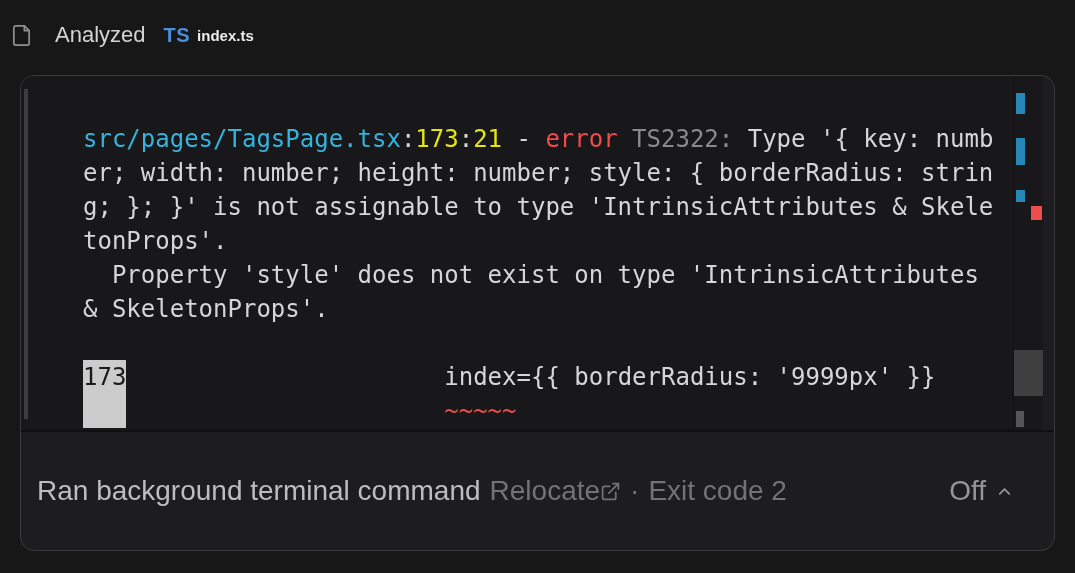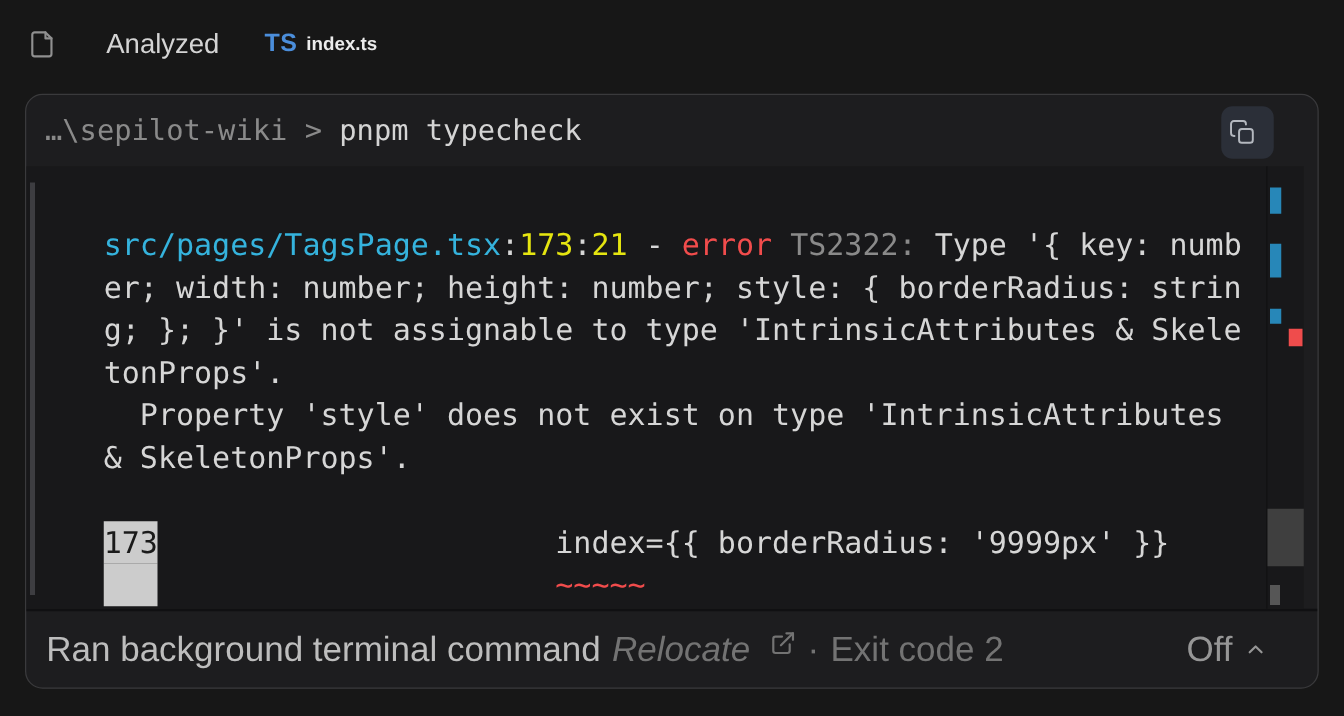--- a/index.html
+++ b/index.html
@@ -1,20 +1,20 @@
 <!DOCTYPE html>
 <html style="--pageBg: #171717; --cardBg: #1d1d1f; --cardBorder: #3a3a3c; --outputBg: #18181a; --fg: #d6d6d6; --dim: #8a8a8a; --cyan: #35b3dd; --yellow: #e5e510; --red: #f14c4c; --gutterBg: #cccccc; --gutterFg: #1a1a1a; --promptFg: #8a8a8a; --commandFg: #d4d4d4; --headerFg: #d4d4d4; --fileFg: #ececec; --rangeFg: #878787; --tsBlue: #4b8edb; --footerFg: #bdbdbd; --footerDim: #737373; --toggleFg: #969696; --btnBg: #2b2f38; --iconFg: #b4b8bf; --leftBar: #3d3d41; --blueMark: #2787b8; --redMark: #ef4c4c; --thumb: #3f3f3f; --grayMark: #565656;"><head>
 <meta charset="utf-8">
 <style>
   * { margin:0; padding:0; box-sizing:border-box; }
   html,body { width:1075px; height:573px; background:var(--pageBg,#171717); overflow:hidden;
               font-family:"Liberation Sans", sans-serif; }
 
   
-  .header { position:absolute; left:22px; top:22px; display:flex; align-items:center; gap:28px; }
+  .header { position:absolute; left:10px; top:22px; display:flex; align-items:center; gap:10px; }
   .header .ficon { display:flex; align-items:center; margin-right:12px; }
   .hstatus { color:var(--headerFg); font-size:22px; }
   .filechip { display:flex; align-items:center; gap:7px; margin-left:8px; cursor:pointer; }
   .tsbadge { color:var(--tsBlue); font-size:20px; font-weight:700; letter-spacing:.5px; }
   .fname { color:var(--fileFg); font-size:15px; font-weight:700; }
   .frange { color:var(--rangeFg); font-size:22px; font-weight:700; }
 
   
   .card { position:absolute; left:20px; top:75px; width:1035px; height:476px;
           background:var(--cardBg); border:1px solid var(--cardBorder); border-radius:14px;
@@ -51,21 +51,21 @@
   .m-blue2 { left:2px; top:62px;  width:9px;  height:27px; background:var(--blueMark); }
   .m-blue3 { left:2px; top:114px; width:9px;  height:12px; background:var(--blueMark); }
   .m-red   { left:17px; top:130px; width:11px; height:14px; background:var(--redMark); }
   .m-thumb { left:0; top:274px; width:30px; height:46px; background:var(--thumb); }
   .m-gray  { left:2px; top:335px; width:8px; height:16px; background:var(--grayMark); }
 
   
   .footer { flex:1 1 auto; border-top:2px solid #101012; display:flex; align-items:center;
             gap:9px; padding:0 40px 0 16px; font-size:28px; }
   .fstatus { color:var(--footerFg); }
-  .flink { display:flex; align-items:flex-start; gap:16px; color:var(--footerDim); cursor:pointer;font-style:italic; }
+  .flink { display:flex; align-items:center; gap:0; color:var(--footerDim); cursor:pointer; }
   .fdim { color:var(--footerDim); }
   .toggle { margin-left:auto; display:flex; align-items:center; gap:9px;
             color:var(--toggleFg); cursor:pointer; }
   svg { display:block; }
 </style>
 </head>
 <body>
 
 <div class="header">
   <span class="ficon">
@@ -78,31 +78,20 @@
   <span class="filechip">
     <span class="tsbadge">TS</span>
     <span style="display:flex;">
       <span class="fname">index.ts</span>
     </span>
   </span>
 </div>
 
 <div class="card">
 
-  <div class="cmdbar">
-    <span class="prompt">…\sepilot-wiki &gt; </span><span class="cmd">pnpm typecheck</span>
-    <button class="copybtn">
-      <span>
-        <svg width="22" height="22" viewBox="0 0 24 24" fill="none" stroke="#b4b8bf" stroke-width="1.7" stroke-linecap="round" stroke-linejoin="round">
-          <rect x="9" y="9" width="12" height="12" rx="2.5"></rect>
-          <path d="M5 15H4.5A2.5 2.5 0 0 1 2 12.5v-8A2.5 2.5 0 0 1 4.5 2h8A2.5 2.5 0 0 1 15 4.5V5"></path>
-        </svg>
-      </span>
-    </button>
-  </div>
 
   <div class="outwrap">
     <div class="leftbar"></div>
     <div class="output">
         <div class="term-line"><span class="seg-cyan">src/pages/TagsPage.tsx</span><span class="seg-fg">:</span><span class="seg-yellow">173</span><span class="seg-fg">:</span><span class="seg-yellow">21</span><span class="seg-fg"> - </span><span class="seg-red">error</span><span class="seg-dim"> TS2322: </span><span class="seg-fg">Type '{ key: numb</span></div>
         <div class="term-line"><span class="seg-fg">er; width: number; height: number; style: { borderRadius: strin</span></div>
         <div class="term-line"><span class="seg-fg">g; }; }' is not assignable to type 'IntrinsicAttributes &amp; Skele</span></div>
         <div class="term-line"><span class="seg-fg">tonProps'.</span></div>
         <div class="term-line"><span class="seg-fg">  Property 'style' does not exist on type 'IntrinsicAttributes</span></div>
         <div class="term-line"><span class="seg-fg">&amp; SkeletonProps'.</span></div>

